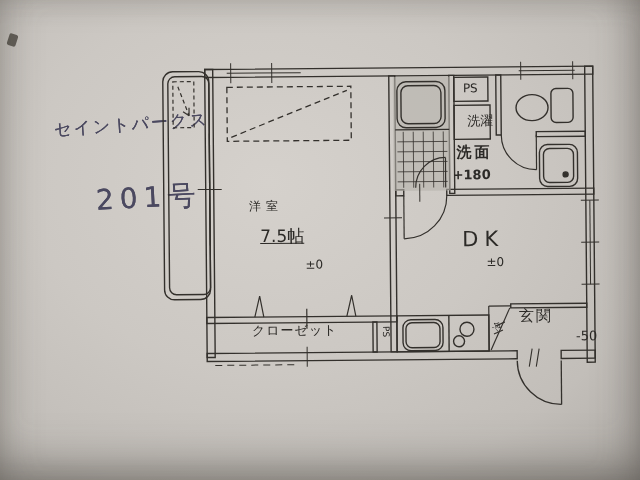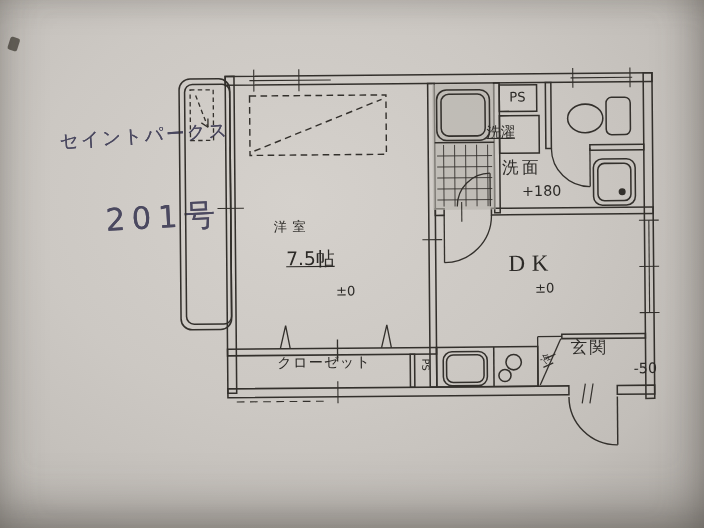--- a/index.html
+++ b/index.html
@@ -171,33 +171,33 @@
         <path d="M306,346 L306,366"></path>
         <path d="M214,364 L298,364" stroke-dasharray="7 5"></path>
       </g>
     </g>
   </svg>
 
   <div class="label" style="left:249px;top:199px;font-size:12px;letter-spacing:5px;">洋室</div>
   <div class="label" style="left:260px;top:227px;font-size:17px;text-decoration:underline;">7.5帖</div>
   <div class="label" style="left:305px;top:258px;font-size:12px;">±0</div>
 
-  <div class="label" style="left:462px;top:230px;font-size:21px;letter-spacing:6px;font-family:Liberation Serif, serif;">DK</div>
+  <div class="label" style="left:462px;top:230px;font-size:21px;letter-spacing:6px;">DK</div>
   <div class="label" style="left:486px;top:257px;font-size:12px;">±0</div>
 
   <div class="label" style="left:251px;top:323px;font-size:13px;letter-spacing:1px;">クローゼット</div>
 
   <div class="label rot90" style="left:389px;top:326px;font-size:9px;">PS</div>
 
   <div class="label" style="left:464px;top:83px;font-size:12px;">PS</div>
 
-  <div class="label" style="left:443px;top:115px;font-size:13px;text-decoration:underline;">洗濯</div>
-
-  <div class="label" style="left:457px;top:146px;font-size:15px;letter-spacing:3px;">洗面</div>
-  <div class="label" style="left:475px;top:169px;font-size:13px;">+180</div>
+  <div class="label" style="left:468px;top:115px;font-size:13px;">洗濯</div>
+
+  <div class="label" style="left:457px;top:146px;font-size:15px;letter-spacing:3px;font-weight:bold;">洗面</div>
+  <div class="label" style="left:453px;top:169px;font-size:13px;font-weight:bold;">+180</div>
 
   <div class="label" style="left:518px;top:310px;font-size:15px;letter-spacing:2px;text-align:center;">玄関</div>
   <div class="label" style="left:539px;top:331px;font-size:13px;margin-left:36px;">-50</div>
 
   <div class="label" style="left:492px;top:323px;font-size:9px;transform:rotate(-55deg);">冷</div>
 </div>
 
 <div id="vignette"></div>
 
 </body></html>

